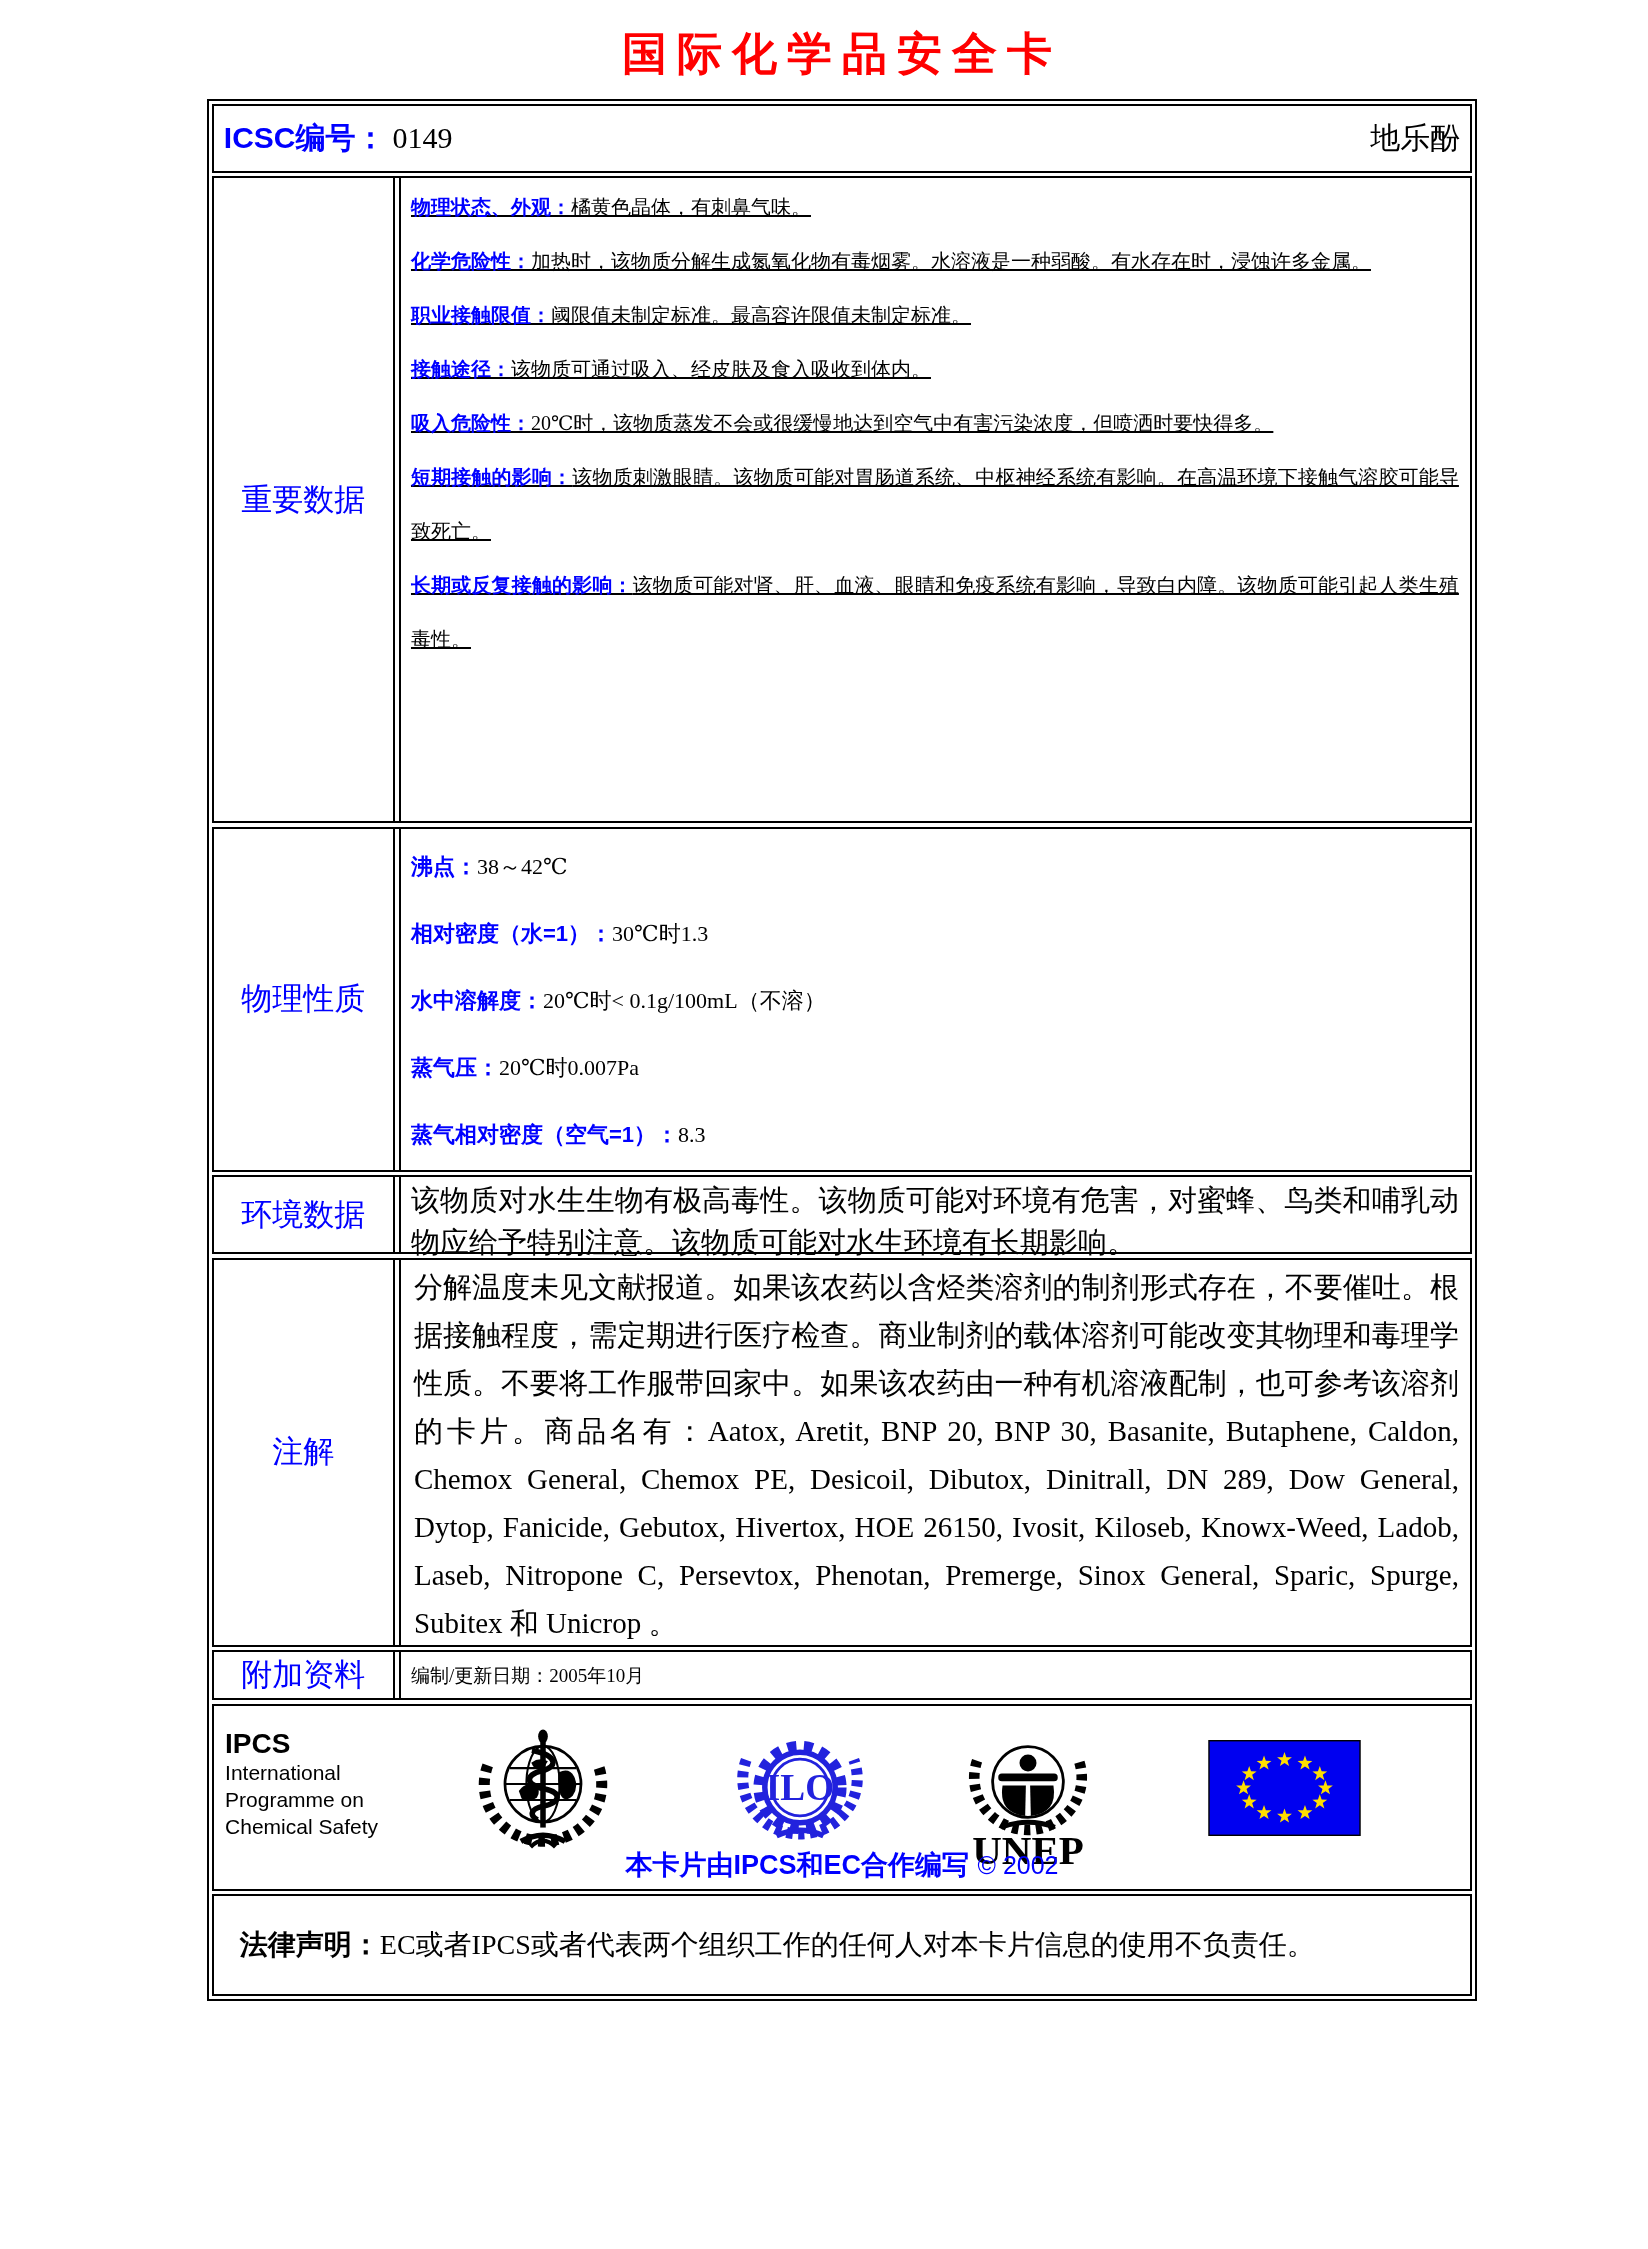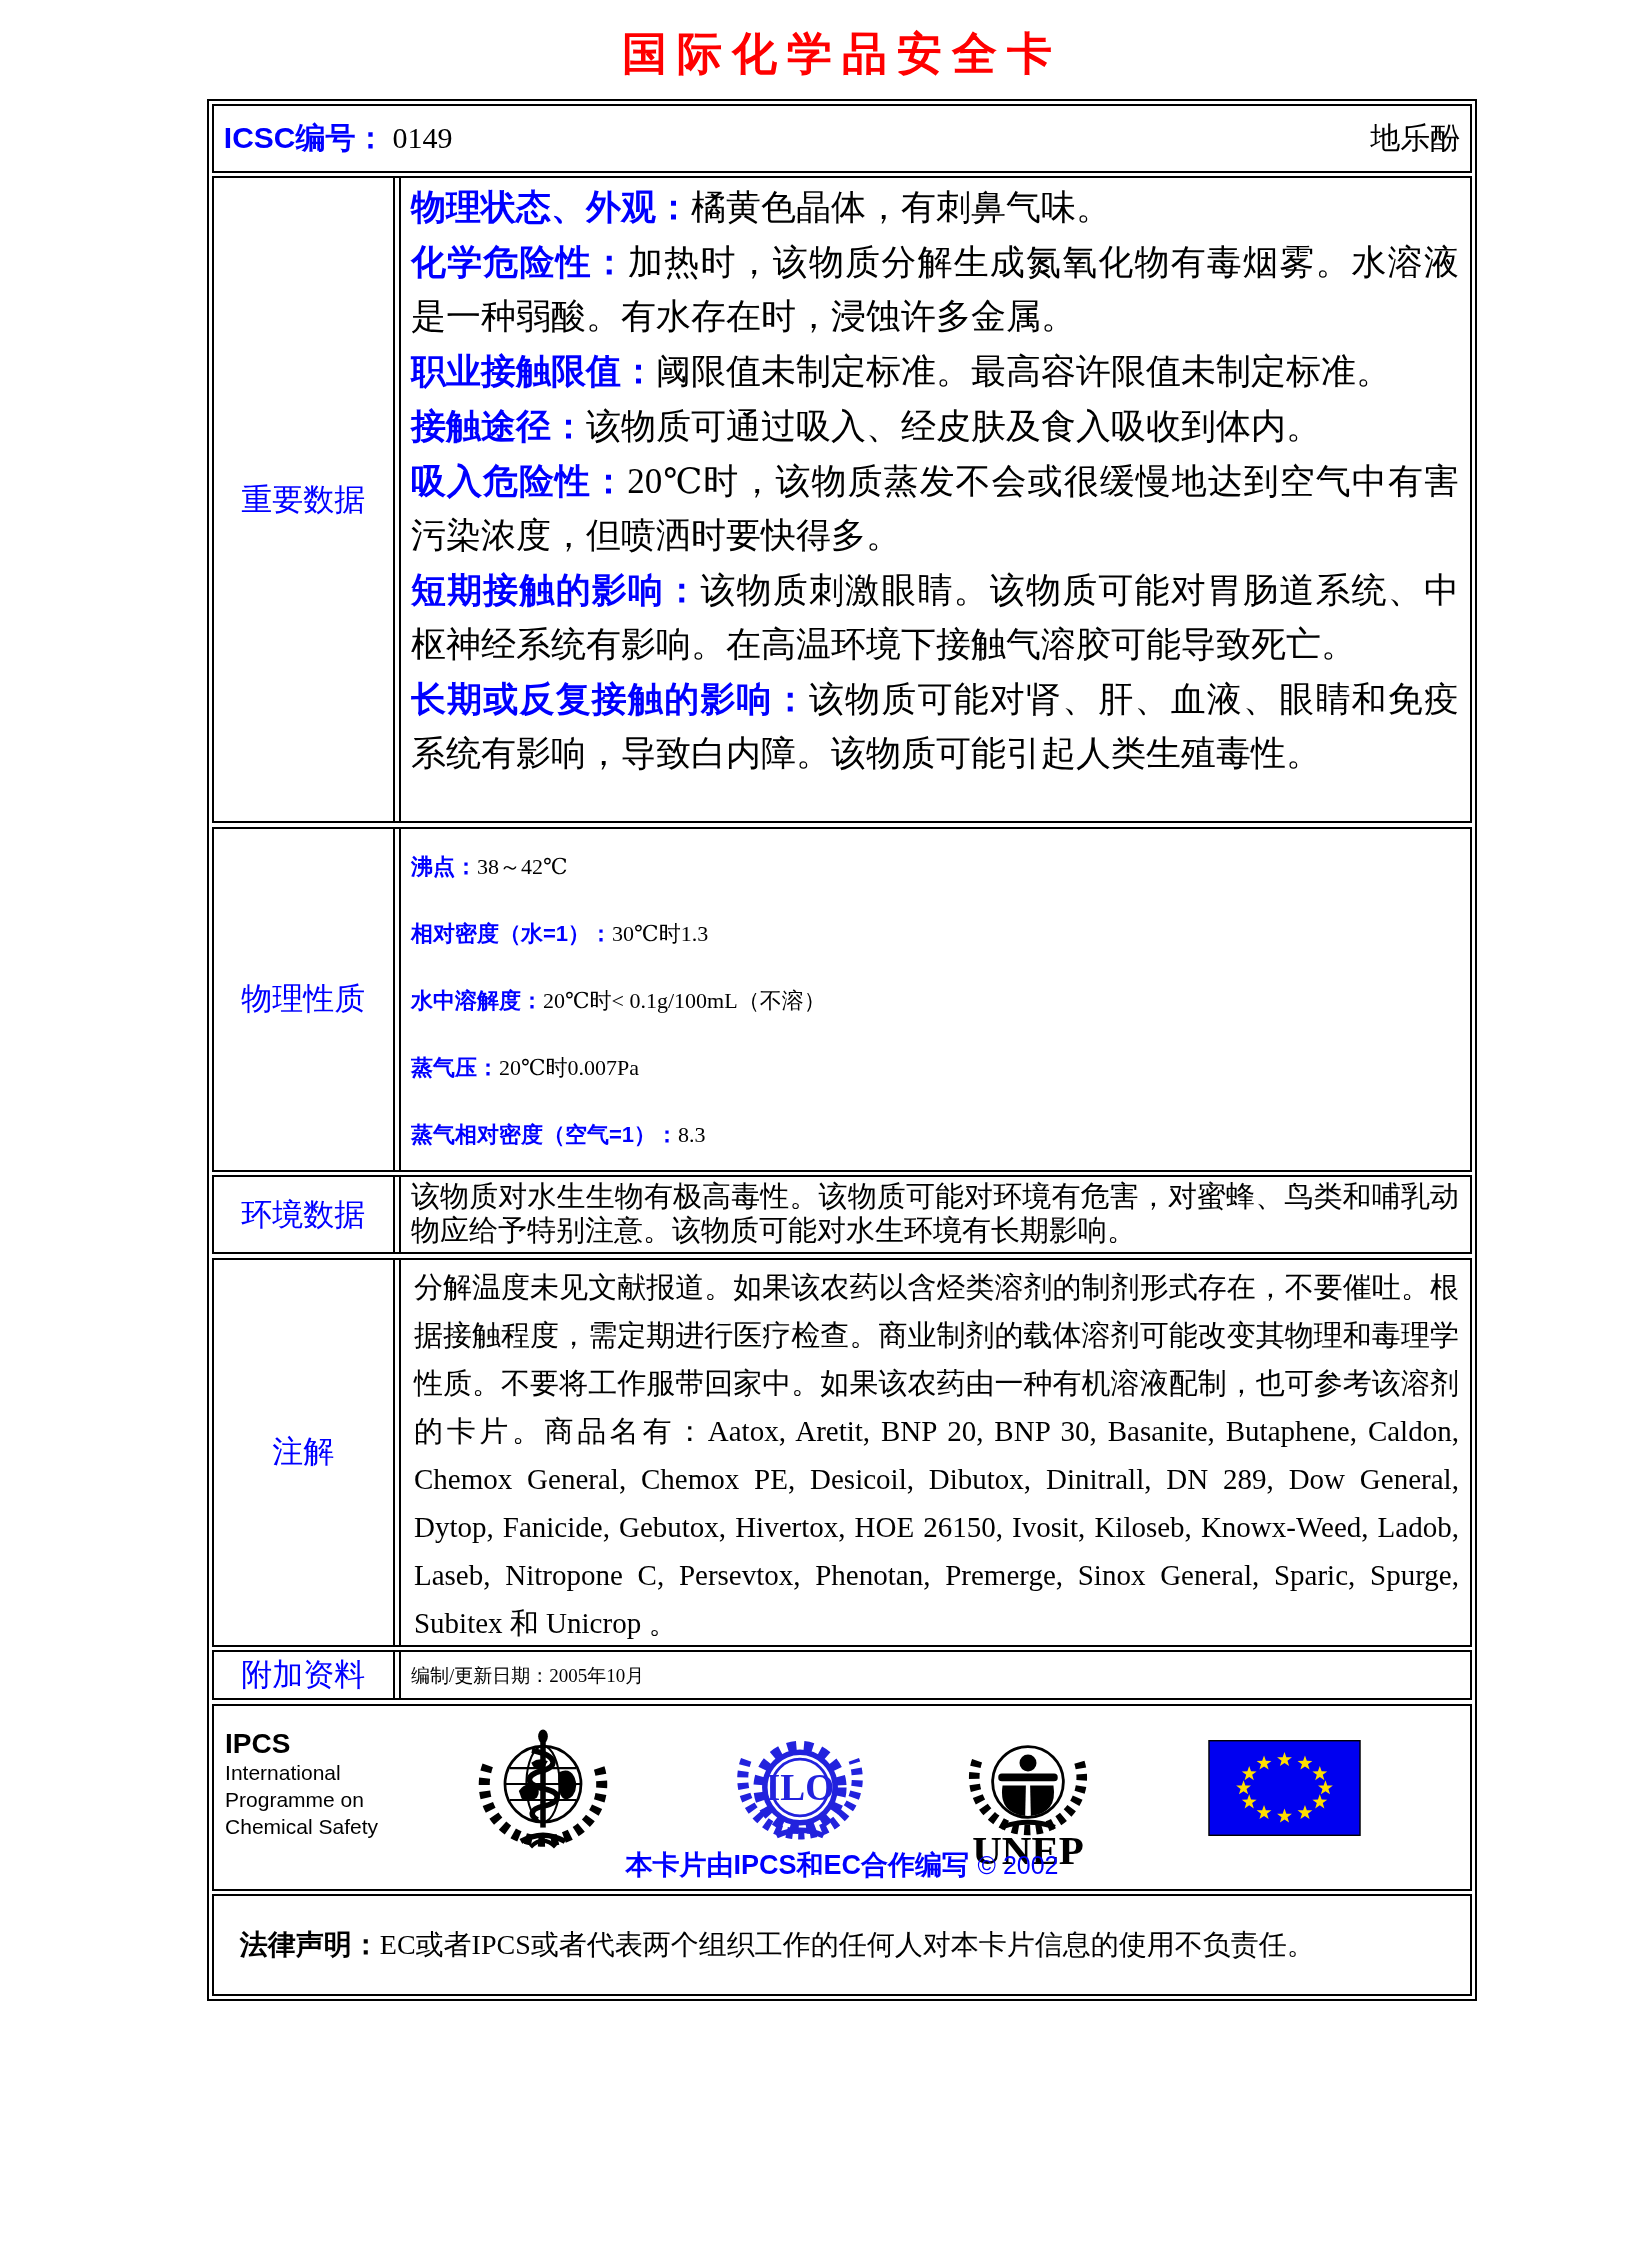--- a/index.html
+++ b/index.html
@@ -24,29 +24,29 @@
   .blue-label { color:#0000ff; font-weight:bold; font-family:"Liberation Sans","DejaVu Sans",sans-serif; }
 
   .label-cell { flex:0 0 181px; width:181px; border-right:2.8px solid #000; box-sizing:border-box;
                 display:flex; align-items:center; justify-content:center;
                 color:#0000ff; font-size:31px; font-family:"Liberation Sans","DejaVu Sans",sans-serif;
                 text-align:center; }
   .content-cell { flex:1 1 auto; border-left:2.8px solid #000; margin-left:4.2px; box-sizing:border-box;
                   padding:1.4px 11.3px 0 10px; min-width:0; }
 
   .row-important { height:647px; }
-  .imp-para { font-size:35px; line-height:54px; text-align:justify; }
+  .imp-para { font-size:20px; line-height:54px; text-align:justify;text-decoration:underline; }
 
   .row-physical { height:345px; }
   .phys-line { font-size:22px; line-height:67px; white-space:nowrap; }
   .row-physical .content-cell { padding-top:4.2px; }
 
   .row-env { height:79px; }
   .row-env .content-cell { padding-top:1.4px; }
-  .env-text { font-size:29px; line-height:34px; text-align:justify; }
+  .env-text { font-size:29px; line-height:42px; text-align:justify; }
 
   .row-notes { height:389px; }
   .notes-text { font-size:29px; line-height:48px; text-align:justify; }
   .row-notes .content-cell { padding-top:2.8px;padding-left:13px; }
 
   .row-additional { height:50px; }
   .row-additional .content-cell { display:flex; align-items:center; }
   .additional-text { font-size:19px; }
 
   

